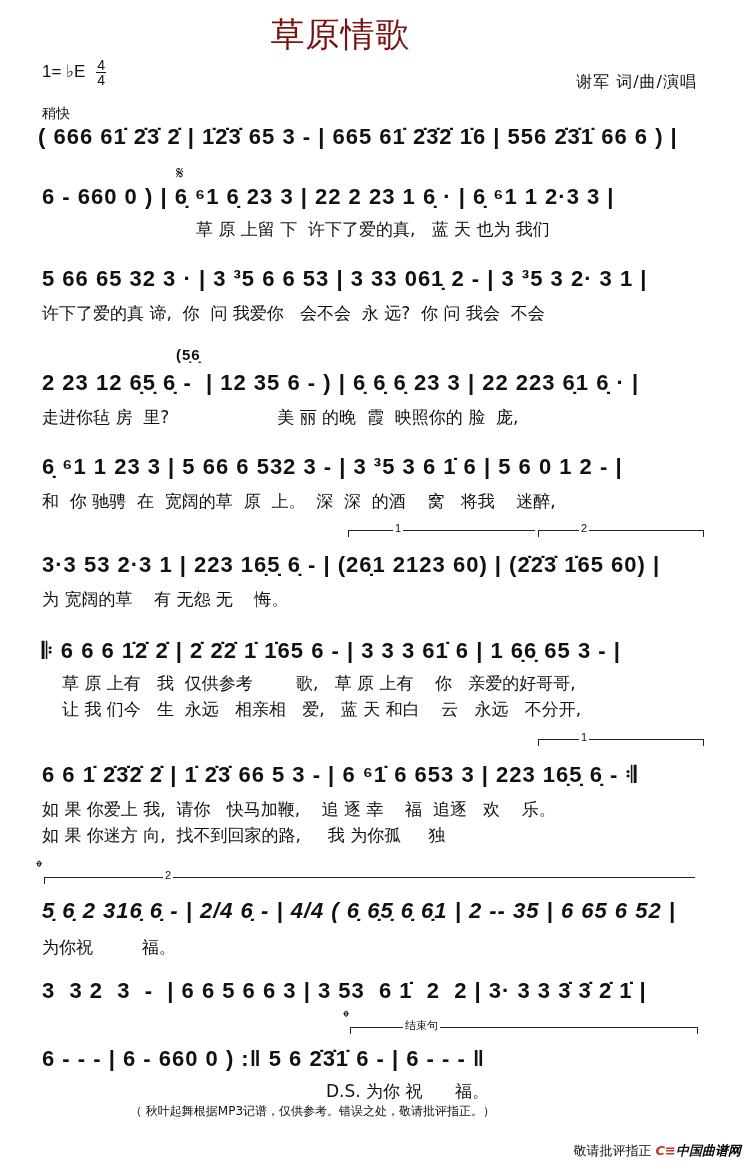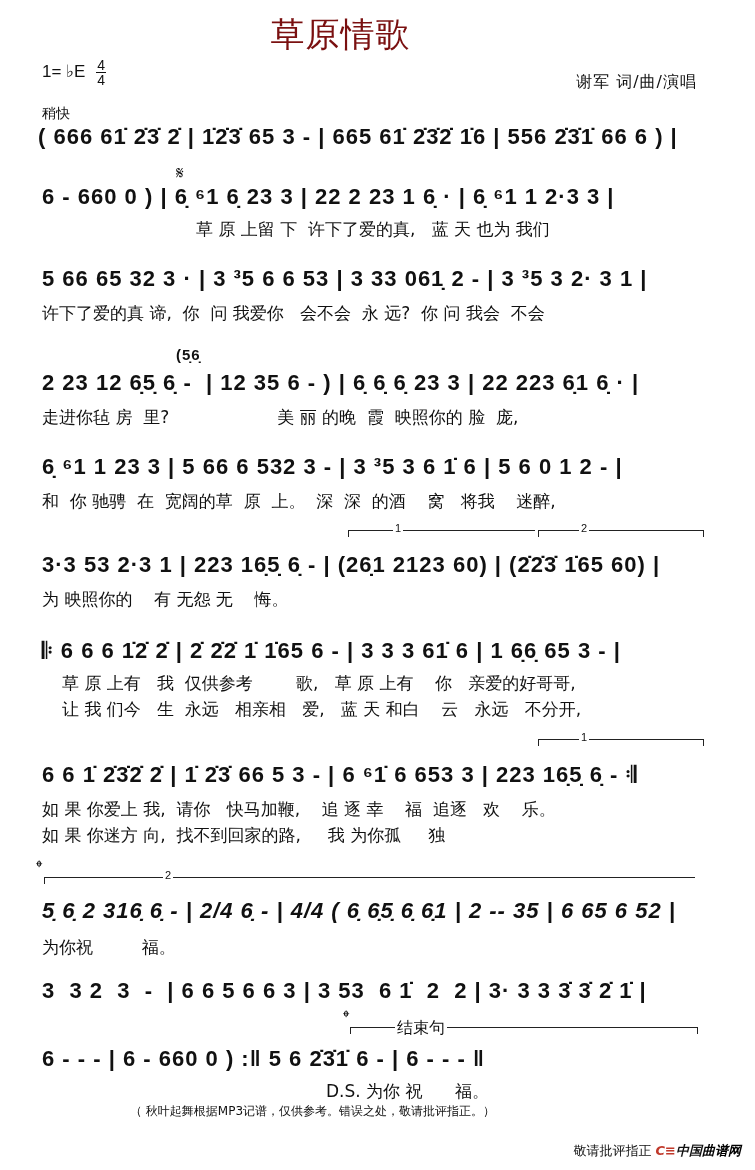--- a/index.html
+++ b/index.html
@@ -57,21 +57,21 @@
 <div class="abs notes" style="left:42px; top:454px;">6̣ ⁶1 1 23 3 | 5 66 6 532 3 - | 3 ³5 3 6 1̇ 6 | 5 6 0 1 2 - |</div>
 <div class="abs lyric" style="left:42px; top:490px;">和  你 驰骋  在  宽阔的草  原  上。  深  深  的酒    窝   将我    迷醉,</div>
 
 <div class="abs volta" style="left:348px; top:530px; width:186px;">
     <span style="left:44px;">1</span>
   </div>
 <div class="abs volta rt" style="left:538px; top:530px; width:164px;">
     <span style="left:40px;">2</span>
   </div>
 <div class="abs notes" style="left:42px; top:552px;">3·3 53 2·3 1 | 223 16̣5̣ 6̣ - | (26̣1 2123 60) | (2̇2̇3̇ 1̇65 60) |</div>
-<div class="abs lyric" style="left:42px; top:588px;">为 映照你的    有 无怨 无    悔。</div>
+<div class="abs lyric" style="left:42px; top:588px;">为 宽阔的草    有 无怨 无    悔。</div>
 
 <div class="abs notes" style="left:42px; top:638px;">𝄆 6 6 6 1̇2̇ 2̇ | 2̇ 2̇2̇ 1̇ 1̇65 6 - | 3 3 3 61̇ 6 | 1 6̣6̣ 65 3 - |</div>
 <div class="abs lyric" style="left:62px; top:672px;">草 原 上有   我  仅供参考        歌,   草 原 上有    你   亲爱的好哥哥,</div>
 <div class="abs lyric" style="left:62px; top:698px;">让 我 们今   生  永远   相亲相   爱,   蓝 天 和白    云   永远   不分开,</div>
 
 <div class="abs volta rt" style="left:538px; top:739px; width:164px;">
     <span style="left:40px;">1</span>
   </div>
 <div class="abs notes" style="left:42px; top:762px;">6 6 1̇ 2̇3̇2̇ 2̇ | 1̇ 2̇3̇ 66 5 3 - | 6 ⁶1̇ 6 653 3 | 223 16̣5̣ 6̣ - 𝄇</div>
 <div class="abs lyric" style="left:42px; top:798px;">如 果 你爱上 我,  请你   快马加鞭,    追 逐 幸    福  追逐   欢    乐。</div>
@@ -80,21 +80,21 @@
 <div class="abs sym" style="left:36px; top:856px;">𝄌</div>
 <div class="abs volta" style="left:44px; top:877px; width:650px;">
     <span style="left:118px;">2</span>
   </div>
 <div class="abs notes" style="left:42px; top:898px; font-size:22px;font-style:italic;">5̣ 6̣ 2 316̣ 6̣ - | 2/4 6̣ - | 4/4 ( 6̣ 6̣5̣ 6̣ 6̣1 | 2 -- 35 | 6 65 6 52 |</div>
 <div class="abs lyric" style="left:42px; top:936px;">为你祝         福。</div>
 
 <div class="abs notes" style="left:42px; top:978px;">3  3 2  3  -  | 6 6 5 6 6 3 | 3 53  6 1̇  2  2 | 3· 3 3 3̇ 3̇ 2̇ 1̇ |</div>
 <div class="abs sym" style="left:343px; top:1006px;">𝄌</div>
 <div class="abs volta rt" style="left:350px; top:1027px; width:346px;">
-    <span style="left:44px; font-size:16px; top:-10px;text-align:center;">结束句</span>
+    <span style="left:52px; font-size:11px; top:-10px;text-align:center;">结束句</span>
   </div>
 
 <div class="abs notes" style="left:42px; top:1046px;">6 - - - | 6 - 660 0 ) :‖ 5 6 2̇3̇1̇ 6 - | 6 - - - ‖</div>
 <div class="abs lyric" style="left:326px; top:1080px;">D.S. 为你 祝      福。</div>
 
 <div class="abs small" style="left:130px; top:1103px; font-size:12px;">（ 秋叶起舞根据MP3记谱，仅供参考。错误之处，敬请批评指正。）</div>
 <div class="abs footer-brand">
   <span>敬请批评指正</span>
   <span class="brand-logo">C≡</span><span class="brand-zg">中国</span><span class="brand-qp">曲谱网</span>
 </div>

